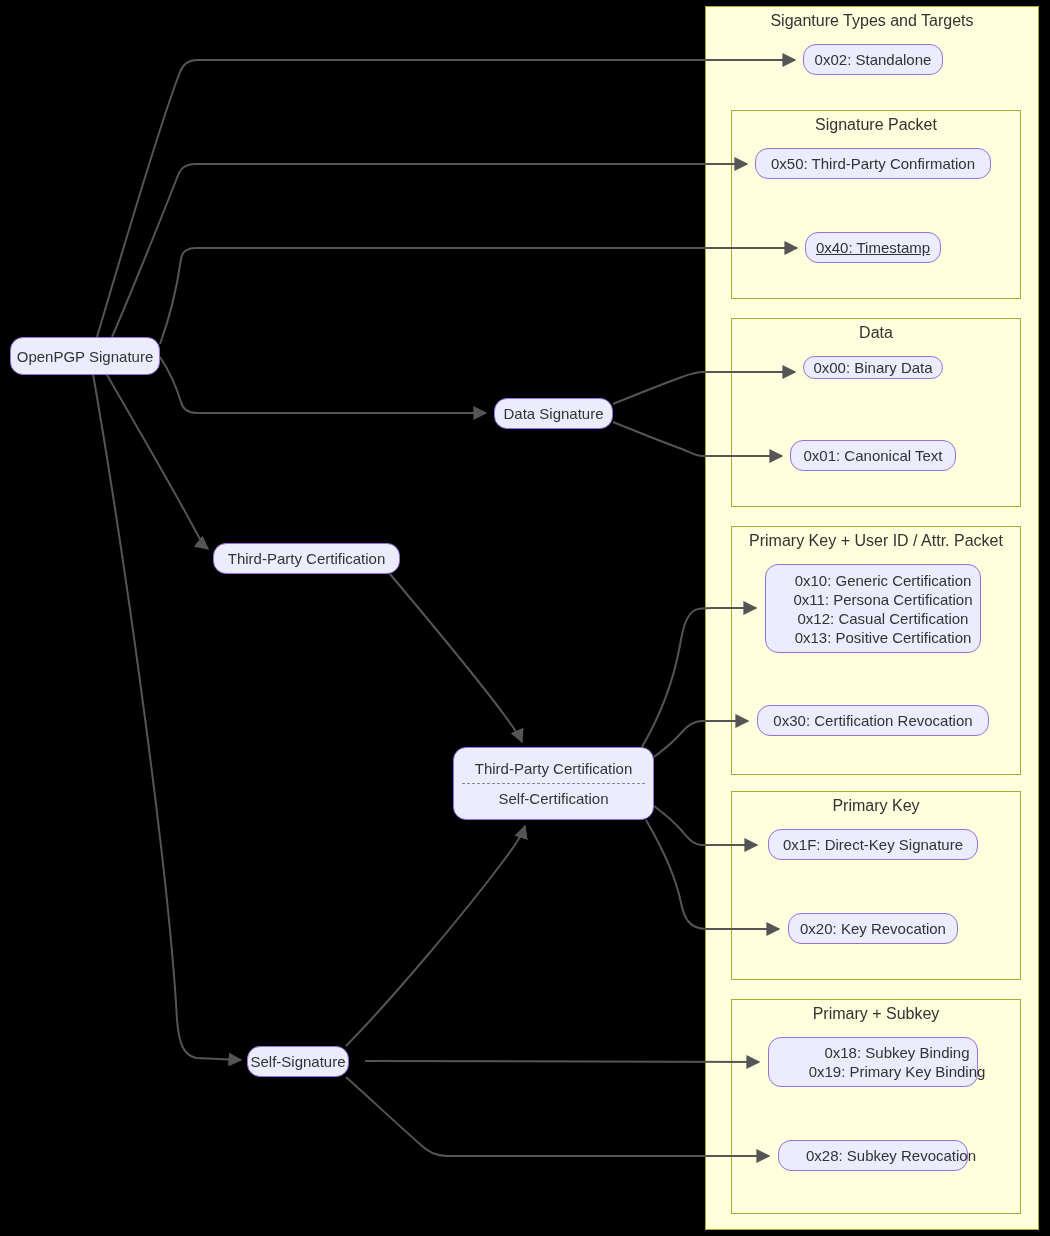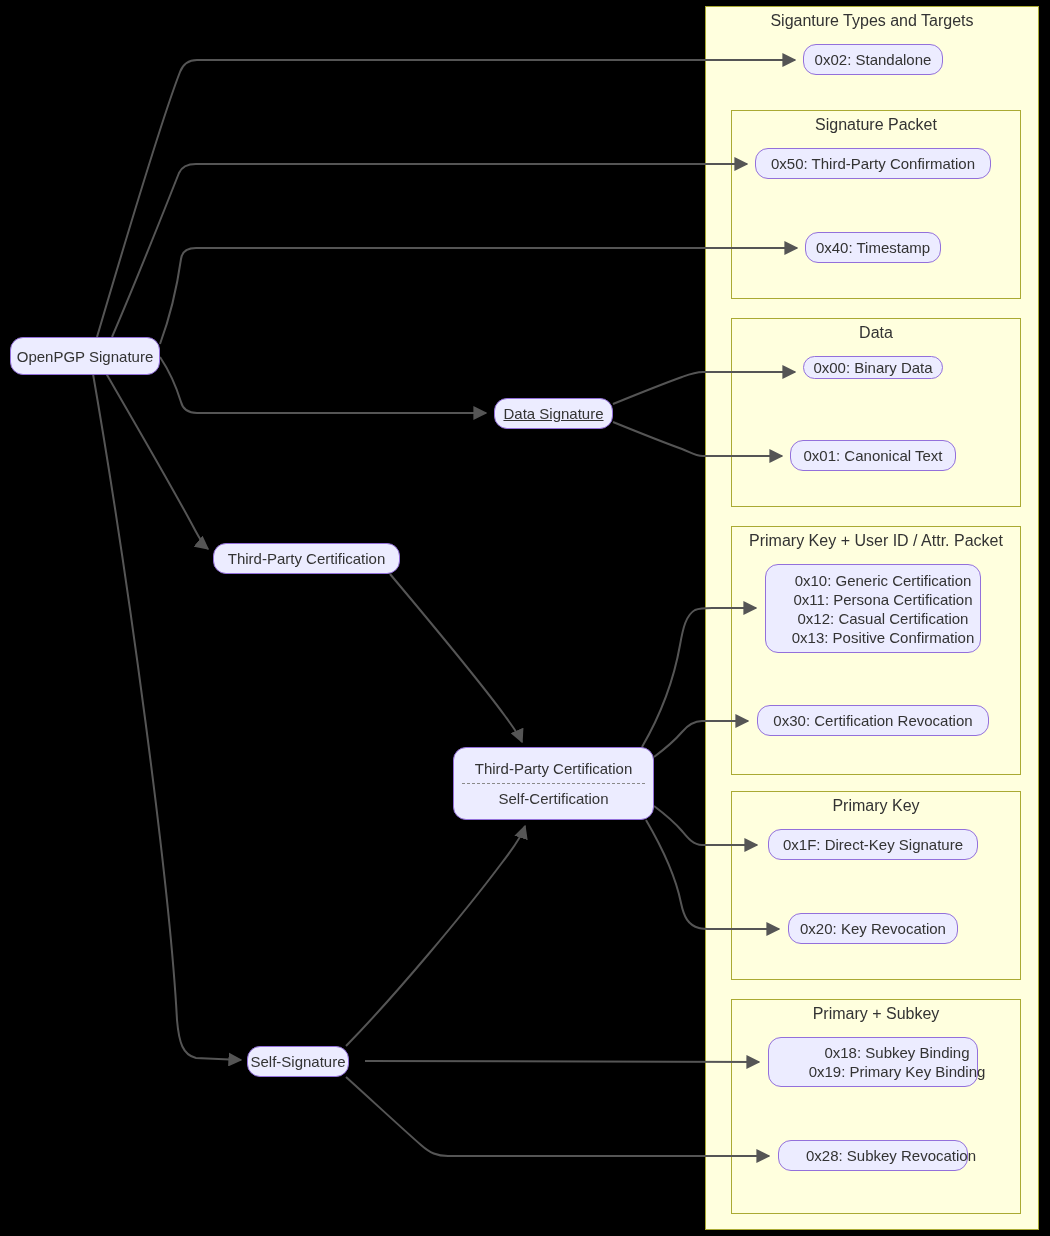--- a/index.html
+++ b/index.html
@@ -112,47 +112,47 @@
     <path class="edge" marker-end="url(#arrow)" d="M 642 747 C 660 716, 674 679, 680 645 C 683 628 686 615 695 610 C 700 608 705 608 712 608 L 756 608"></path>
     <path class="edge" marker-end="url(#arrow)" d="M 654 757 C 666 748, 676 739, 682 732 C 687 726 693 721 702 721 L 748 721"></path>
     <path class="edge" marker-end="url(#arrow)" d="M 654 806 C 666 815, 676 824, 682 831 C 687 837 693 845 702 845 L 757 845"></path>
     <path class="edge" marker-end="url(#arrow)" d="M 646 820 C 663 849, 676 878, 681 903 C 684 917 688 925 699 928 C 703 929 707 929 712 929 L 779 929"></path>
     <path class="edge" marker-end="url(#arrow)" d="M 365 1061 L 759 1062"></path>
     <path class="edge" marker-end="url(#arrow)" d="M 346 1077 C 378 1106, 406 1132, 421 1145 C 430 1153 437 1156 448 1156 L 769 1156"></path>
   </svg>
 
   <div class="node" style="left:10px; top:337px; width:150px; height:38px;">OpenPGP Signature</div>
 
-  <div class="node" style="left:494px; top:398px; width:119px; height:31px;text-decoration:underline;">Data Signature</div>
+  <div class="node" style="left:494px; top:398px; width:119px; height:31px;">Data Signature</div>
 
   <div class="node" style="left:213px; top:543px; width:187px; height:31px;">Third-Party Certification</div>
 
   <div class="node" style="left:453px; top:747px; width:201px; height:73px;">
     <span>Third-Party Certification</span>
     <span class="divider"></span>
     <span>Self-Certification</span>
   </div>
 
   <div class="node" style="left:247px; top:1046px; width:102px; height:31px;">Self-Signature</div>
 
   <div class="node" style="left:803px; top:44px; width:140px; height:31px;">0x02: Standalone</div>
 
   <div class="node" style="left:755px; top:148px; width:236px; height:31px;">0x50: Third-Party Confirmation</div>
 
-  <div class="node" style="left:805px; top:232px; width:136px; height:31px;">0x40: Timestamp</div>
+  <div class="node" style="left:805px; top:232px; width:136px; height:31px;text-decoration:underline;">0x40: Timestamp</div>
 
   <div class="node" style="left:803px; top:356px; width:140px; height:23px;">0x00: Binary Data</div>
 
   <div class="node" style="left:790px; top:440px; width:166px; height:31px;">0x01: Canonical Text</div>
 
   <div class="node" style="left:765px; top:564px; width:216px; height:89px;padding-left:20px;">
     <span>0x10: Generic Certification</span>
     <span>0x11: Persona Certification</span>
     <span>0x12: Casual Certification</span>
-    <span>0x13: Positive Confirmation</span>
+    <span>0x13: Positive Certification</span>
   </div>
 
   <div class="node" style="left:757px; top:705px; width:232px; height:31px;">0x30: Certification Revocation</div>
 
   <div class="node" style="left:768px; top:829px; width:210px; height:31px;">0x1F: Direct-Key Signature</div>
 
   <div class="node" style="left:788px; top:913px; width:170px; height:31px;">0x20: Key Revocation</div>
 
   <div class="node" style="left:768px; top:1037px; width:210px; height:50px;padding-left:48px;">
     <span>0x18: Subkey Binding</span>

